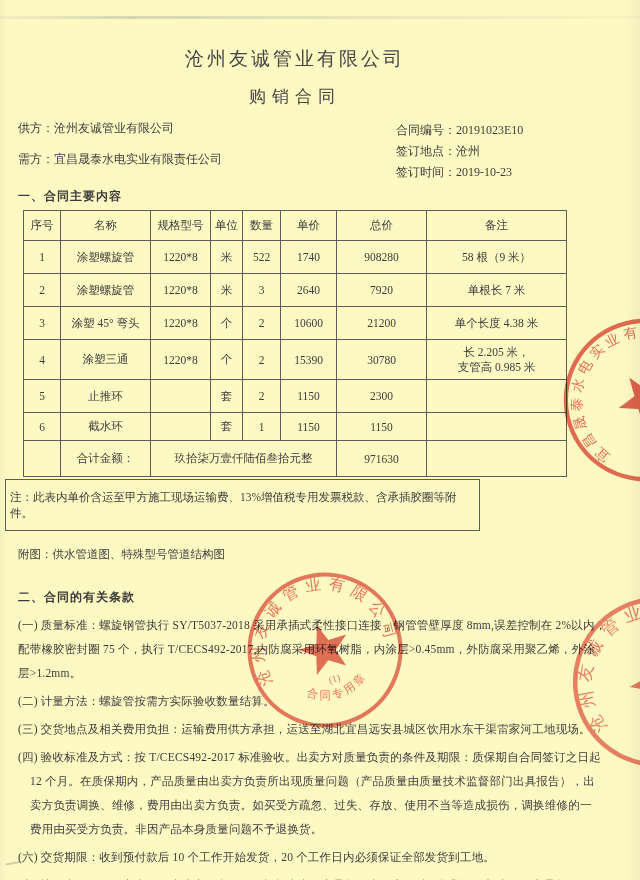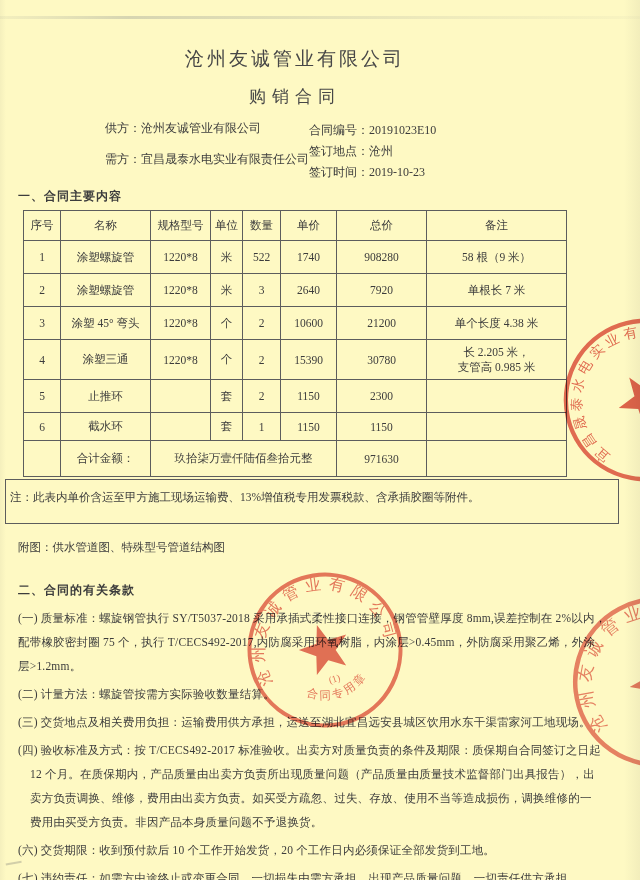--- a/index.html
+++ b/index.html
@@ -18,43 +18,43 @@
   .corner-mark{position:absolute;left:6px;bottom:12px;width:16px;height:4px;
     border-top:2px solid rgba(110,110,110,.30);transform:rotate(-10deg);}
 
   .content{position:relative;padding:46px 28px 0 18px;}
 
   .doc-title{ text-align:center; padding-right:40px;
     font-size:19px; letter-spacing:3px; color:#474747; font-weight:500;}
   .doc-subtitle{ text-align:center; padding-right:40px; margin-top:13px;
     font-size:17px; letter-spacing:6px; color:#474747; font-weight:500;}
 
-  .info-row{display:flex; justify-content:center; margin-top:12px; font-size:12px;}
+  .info-row{display:flex; justify-content:space-between; margin-top:12px; font-size:12px;}
   .party-line{line-height:16px;}
   .party-line + .party-line{margin-top:15px;}
   .meta-block{width:210px; margin-right:6px;}
   .meta-line{line-height:21px; white-space:nowrap;}
 
   .sec-heading{font-size:12px; font-weight:600; margin-top:5px; letter-spacing:1px;}
 
   table.items{border-collapse:collapse; margin:5px 0 0 5px; width:543px;
     font-size:11.5px; text-align:center; table-layout:fixed; color:#3c3c3c;}
   table.items td, table.items th{border:1px solid #5d5d5d; padding:1px 2px; font-weight:normal;}
   col.c-no{width:37px;} col.c-name{width:90px;} col.c-spec{width:60px;}
   col.c-unit{width:32px;} col.c-qty{width:38px;} col.c-price{width:56px;}
   col.c-total{width:90px;} col.c-remark{width:140px;}
   thead tr{height:30px;}
   tbody tr{height:33px;}
   tbody tr:nth-child(4){height:40px;}
   tbody tr:nth-child(6){height:28px;}
   tfoot tr{height:36px;}
   td.remark{white-space:pre-line; line-height:15px;}
 
-  .note-box{margin-left:-13px; margin-top:2px; width:614px; box-sizing:border-box;
-    border:1px solid #5d5d5d; font-size:11.5px; padding:9px 6px 18px 4px; line-height:16px;}
+  .note-box{margin-left:-13px; margin-top:2px; width:475px; box-sizing:border-box;
+    border:1px solid #5d5d5d; font-size:11.5px; padding:9px 6px 9px 4px; line-height:16px;}
 
   .attach-line{margin-top:16px; font-size:11.5px;}
   .sec2-heading{margin-top:27px;}
   .clauses{margin-top:7px; font-size:11.5px;}
   .clause{margin-bottom:4px;}
   .cl-line{line-height:24px; letter-spacing:.2px;}
   .clause.clause-4 .cl-line.cont{padding-left:12px;}
 
   
   .seal{position:absolute; pointer-events:none; mix-blend-mode:multiply;}

